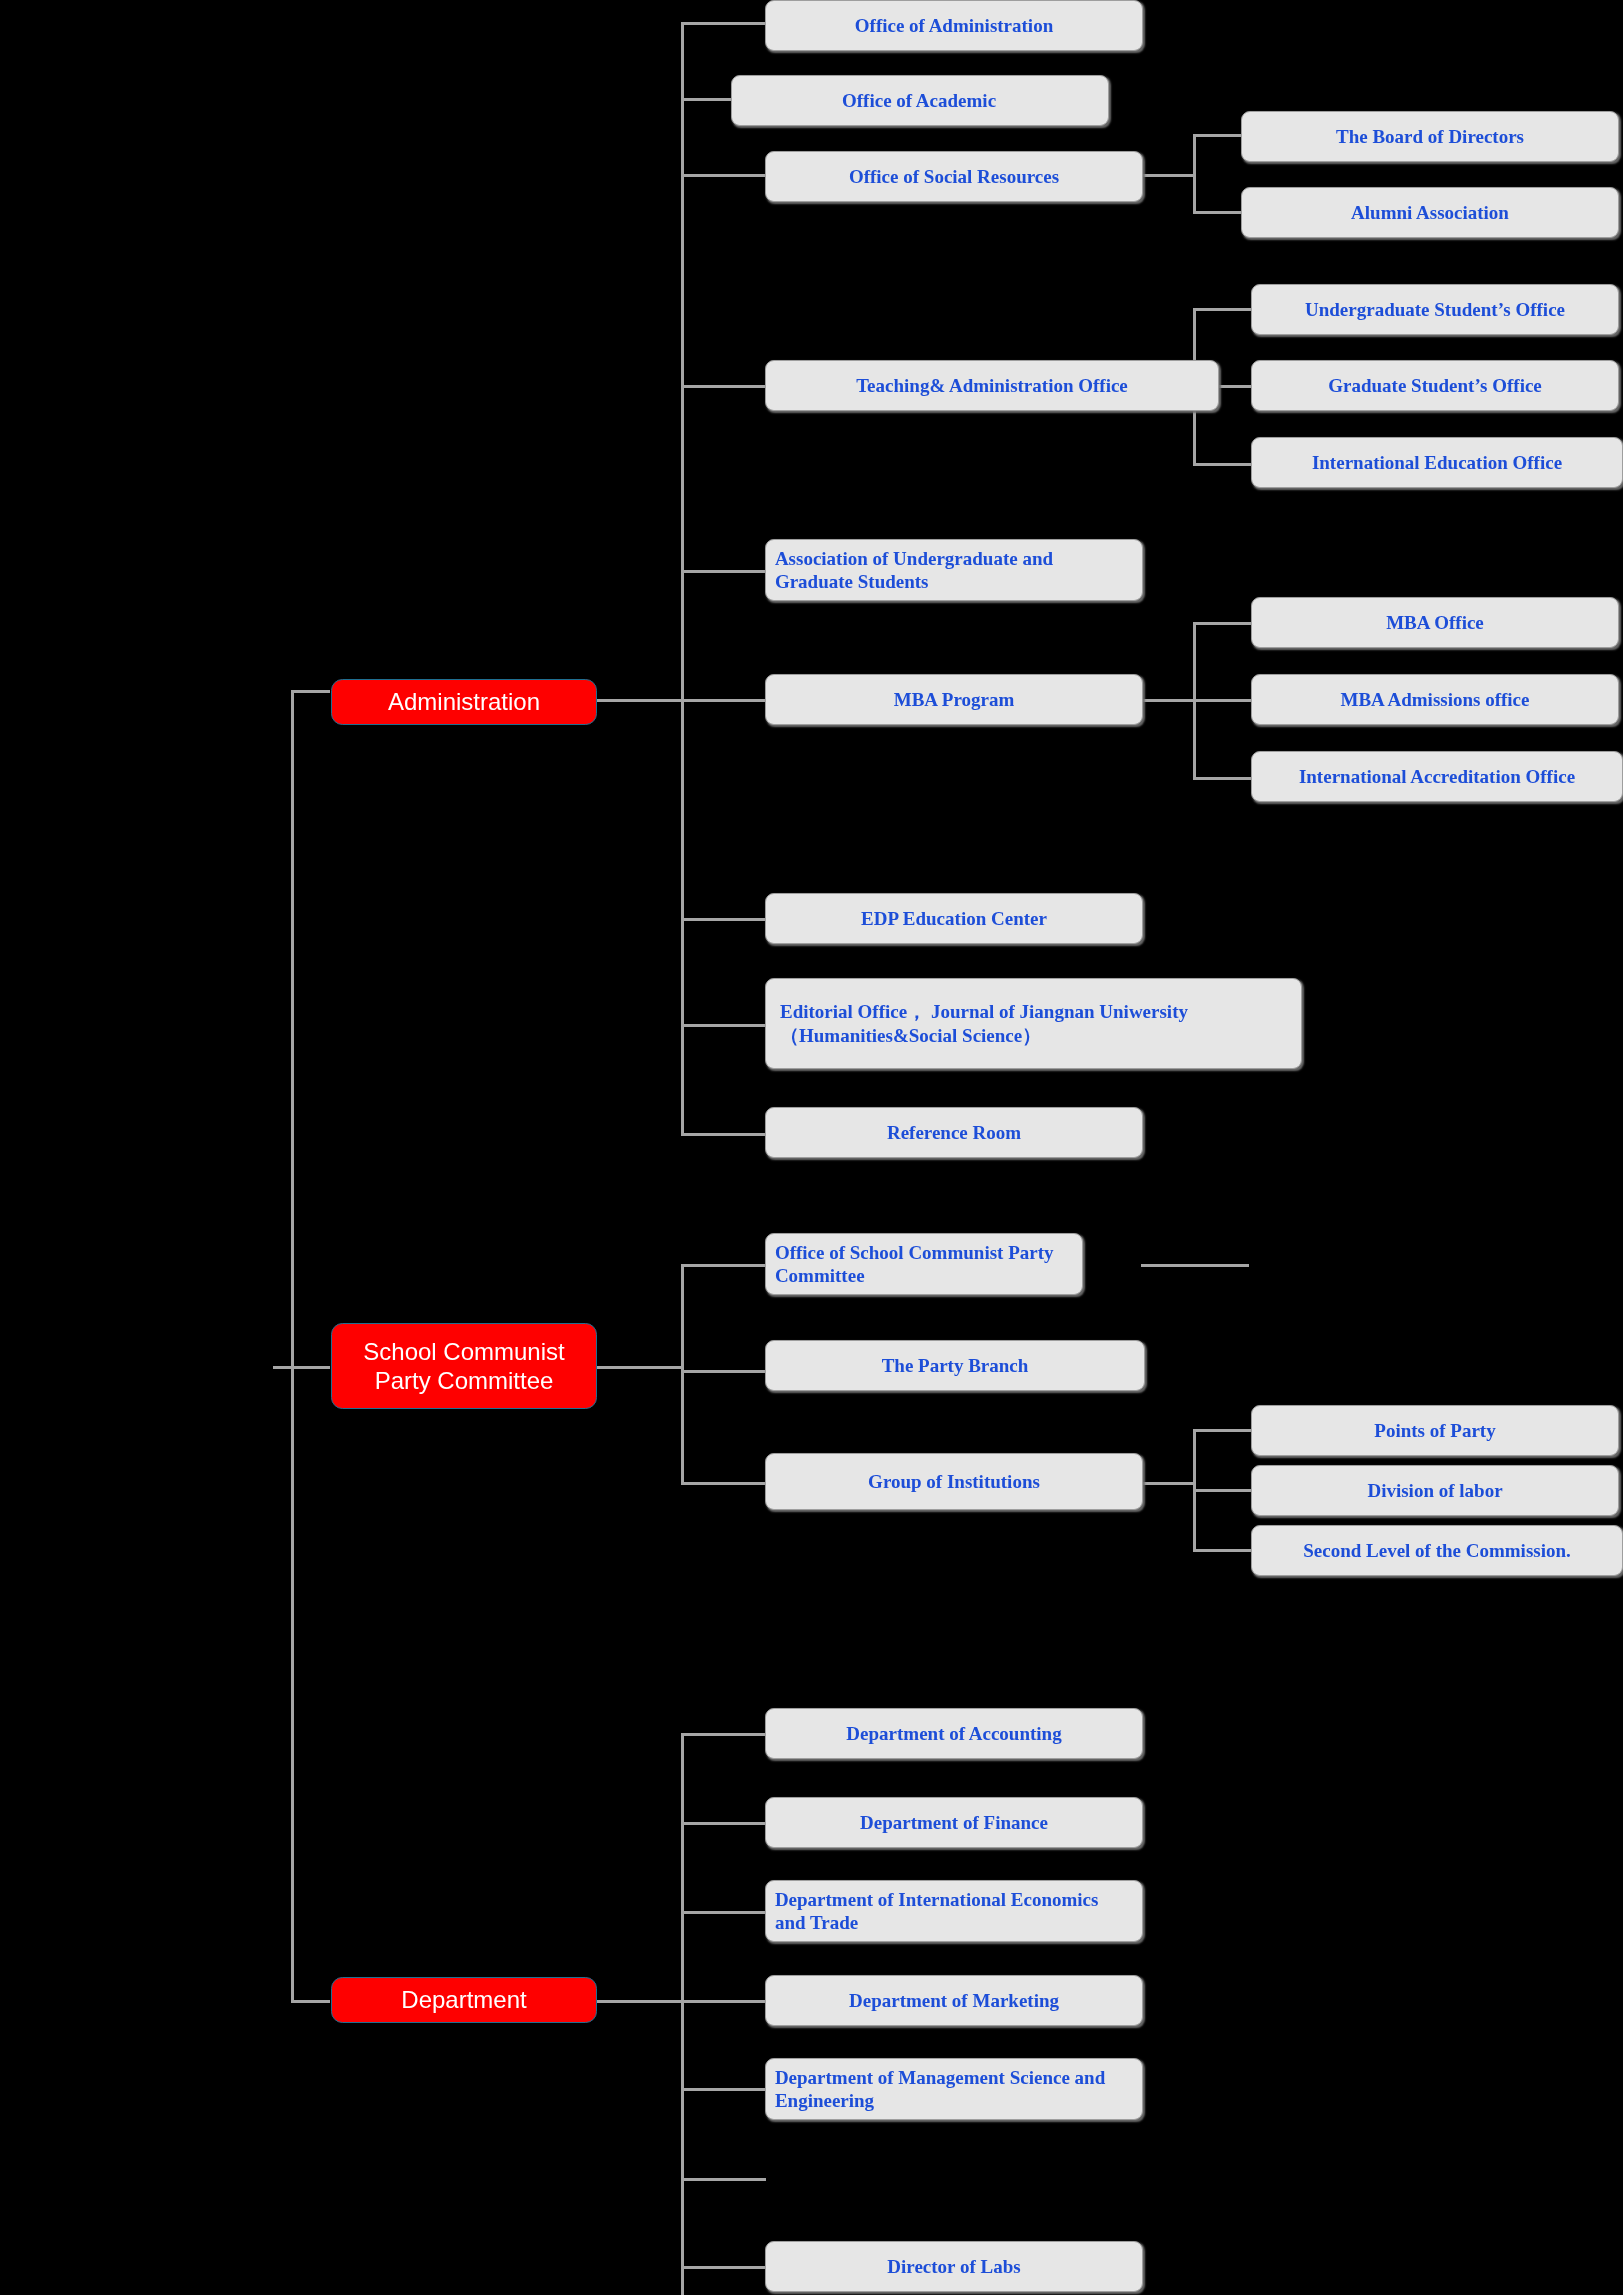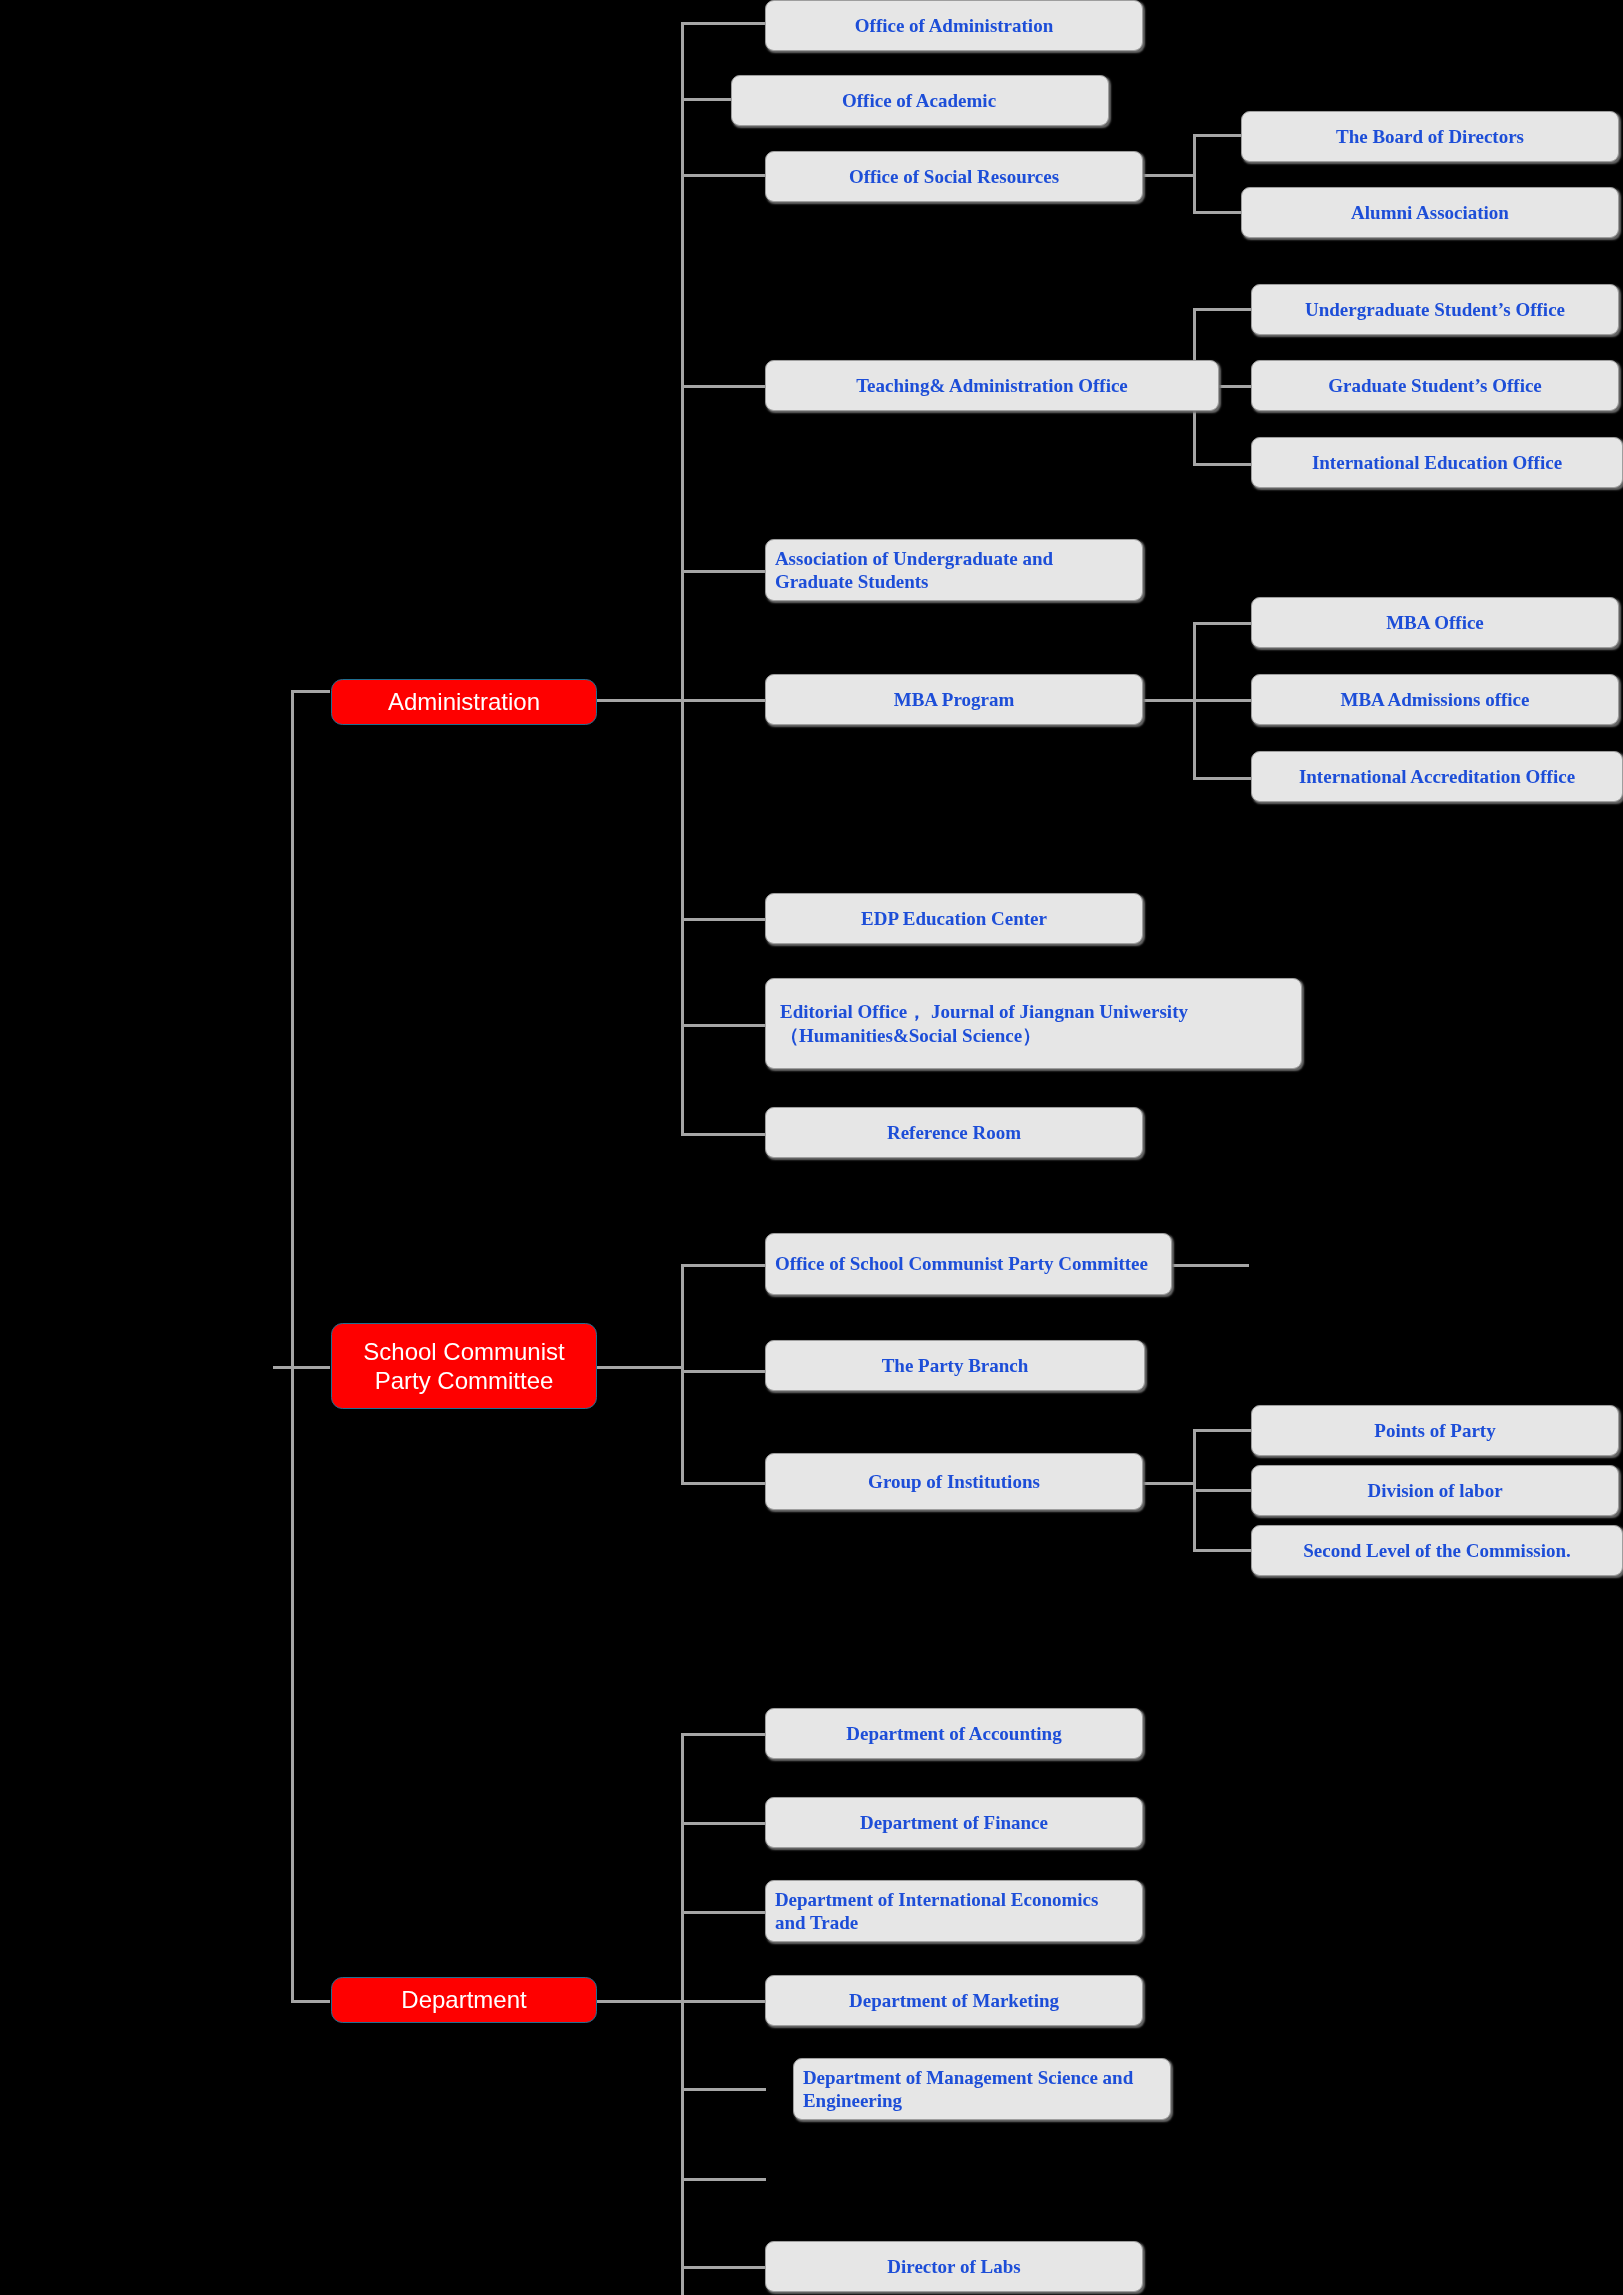--- a/index.html
+++ b/index.html
@@ -205,21 +205,21 @@
   </div>
 
   <div class="node grey left" style="left:765px; top:978px; width:537px; height:91px; padding-left:14px;">
     <span class="lbl">Editorial Office， Journal of Jiangnan Uniwersity（Humanities&amp;Social Science）</span>
   </div>
 
   <div class="node grey" style="left:765px; top:1107px; width:378px; height:51px;">
     <span class="lbl">Reference Room</span>
   </div>
 
-  <div class="node grey left" style="left:765px; top:1233px; width:407px; height:62px;">
+  <div class="node grey left" style="left:765px; top:1233px; width:318px; height:62px;">
     <span class="lbl">Office of School Communist Party Committee</span>
   </div>
 
 
   <div class="node grey" style="left:765px; top:1340px; width:380px; height:51px;">
     <span class="lbl">The Party Branch</span>
   </div>
 
   <div class="node grey" style="left:765px; top:1453px; width:378px; height:57px;">
     <span class="lbl">Group of Institutions</span>
@@ -246,21 +246,21 @@
   </div>
 
   <div class="node grey left" style="left:765px; top:1880px; width:378px; height:62px;">
     <span class="lbl">Department of International Economics and Trade</span>
   </div>
 
   <div class="node grey" style="left:765px; top:1975px; width:378px; height:51px;align-items:center;">
     <span class="lbl">Department of Marketing</span>
   </div>
 
-  <div class="node grey left" style="left:793px; top:2058px; width:378px; height:62px;">
+  <div class="node grey left" style="left:765px; top:2058px; width:378px; height:62px;">
     <span class="lbl">Department of Management Science and Engineering</span>
   </div>
 
 
   <div class="node grey" style="left:765px; top:2241px; width:378px; height:51px;">
     <span class="lbl">Director of Labs</span>
   </div>
 
 </div>
 

